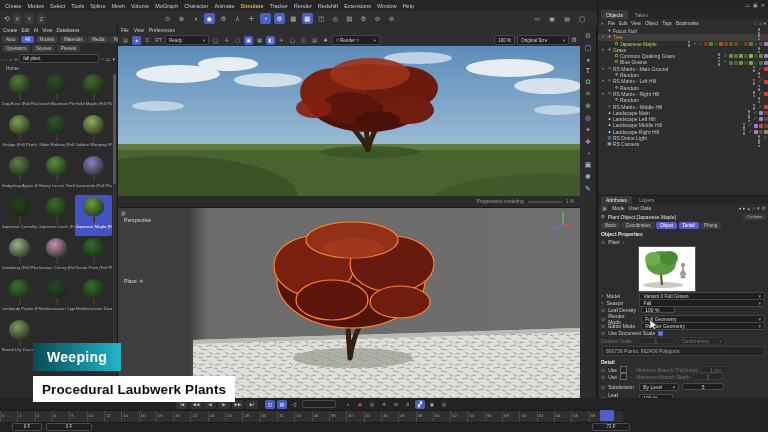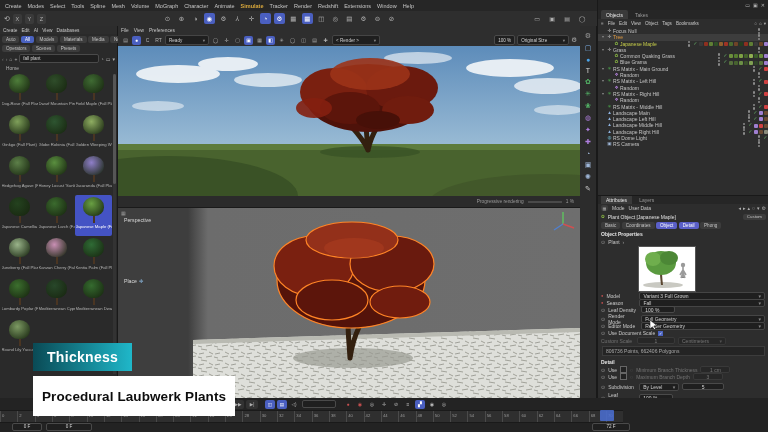--- a/index.html
+++ b/index.html
@@ -921,17 +921,17 @@
   <div class="abs" style="left:600px;top:12px;width:14px;height:11px;background:#4a6fd4;opacity:.85;border-radius:1px;"></div>
   <div class="row" style="position:absolute;left:0;top:24px;width:768px;height:9px;font-size:4.6px;gap:4px;padding-left:12px;">
     <span class="valbox" style="width:22px;height:6px;justify-content:center;">0 F</span>
     <span class="valbox" style="width:38px;height:6px;justify-content:center;">0 F</span>
     <span style="flex:0 0 492px;"></span>
     <span class="valbox" style="width:30px;height:6px;justify-content:center;">72 F</span>
   </div>
 </div>
 
 <div class="abs" id="capsules-badge" style="left:33px;top:343px;height:28px;">
-  <span>Thickness</span>
+  <span>Weeping</span>
 </div>
-<div class="abs" id="title-badge" style="left:33px;top:376px;height:40px;">
+<div class="abs" id="title-badge" style="left:33px;top:376px;height:26px;">
   <span>Procedural Laubwerk Plants</span>
 </div>
 
 </body></html>

